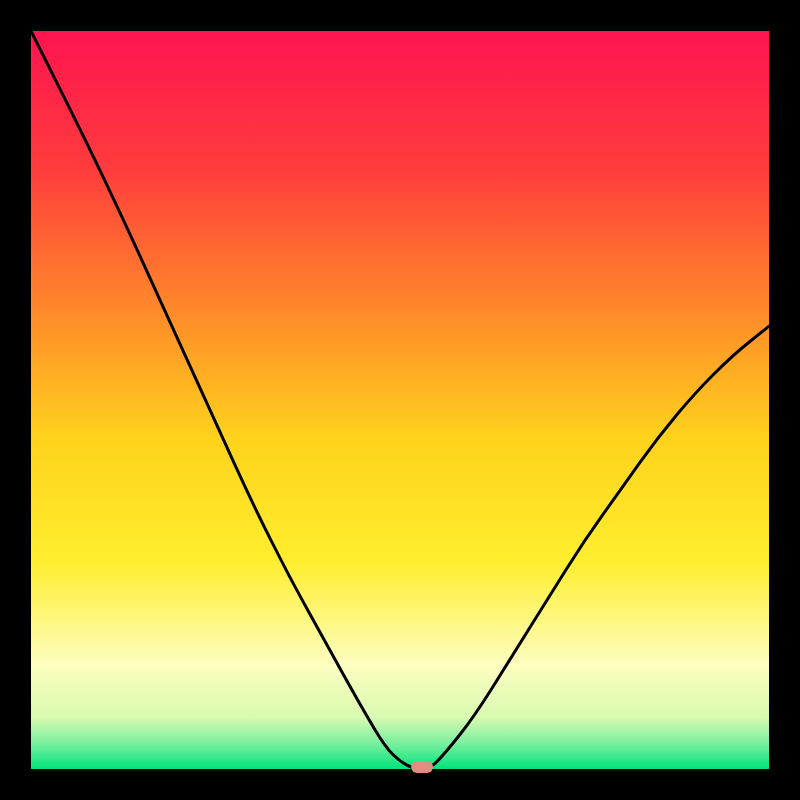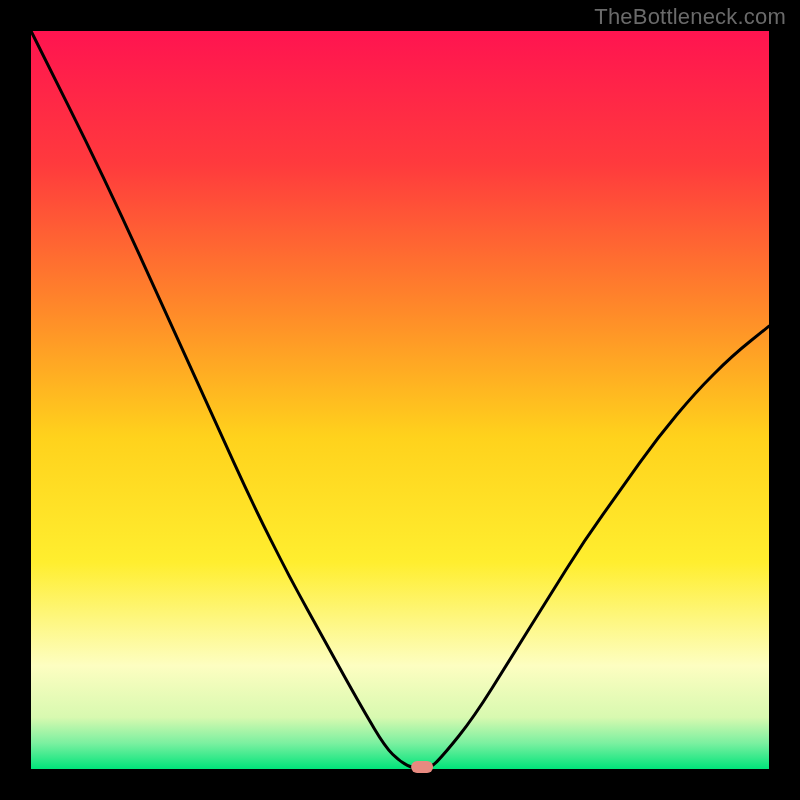--- a/index.html
+++ b/index.html
@@ -30,21 +30,20 @@
   svg.plot {
     position: absolute;
     top: 0;
     left: 0;
   }
 </style>
 </head>
 <body>
 
 <div class="frame">
-  <div class="watermark">TheBottleneck.com</div>
 
   <svg class="plot" width="800" height="800" viewBox="0 0 800 800">
     <defs>
       <linearGradient id="bg-grad" x1="0" y1="0" x2="0" y2="1">
           <stop offset="0.00%" stop-color="#ff1450"></stop>
           <stop offset="18.00%" stop-color="#ff3a3d"></stop>
           <stop offset="38.00%" stop-color="#ff8a29"></stop>
           <stop offset="55.00%" stop-color="#ffd21c"></stop>
           <stop offset="72.00%" stop-color="#ffee2f"></stop>
           <stop offset="86.00%" stop-color="#fdfec1"></stop>

